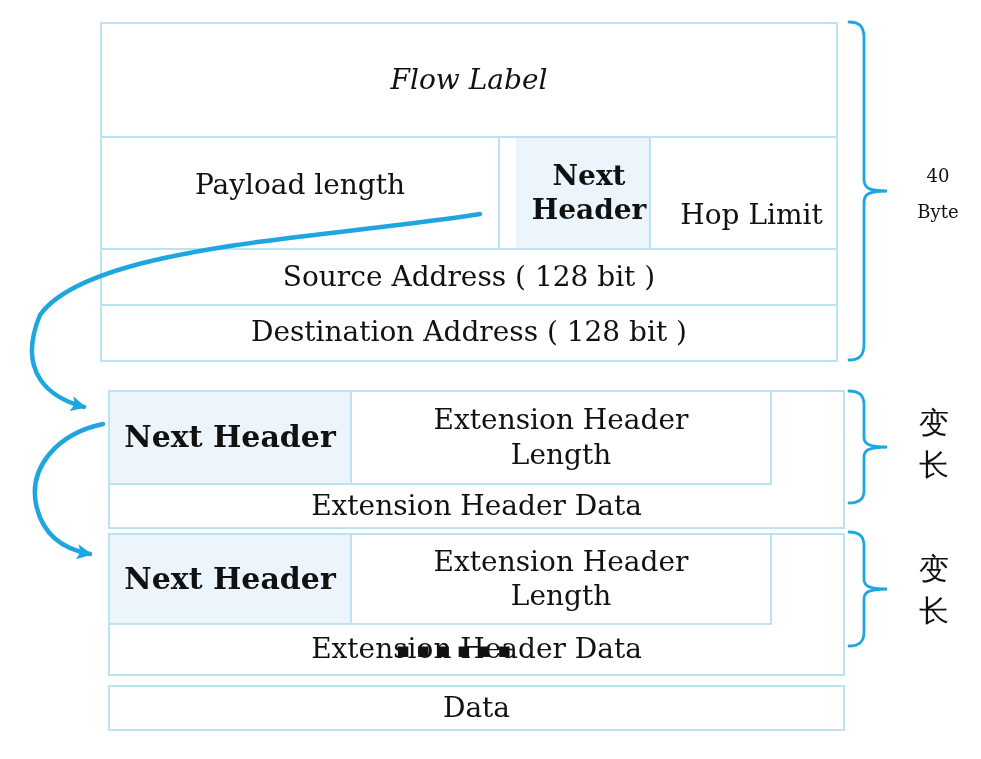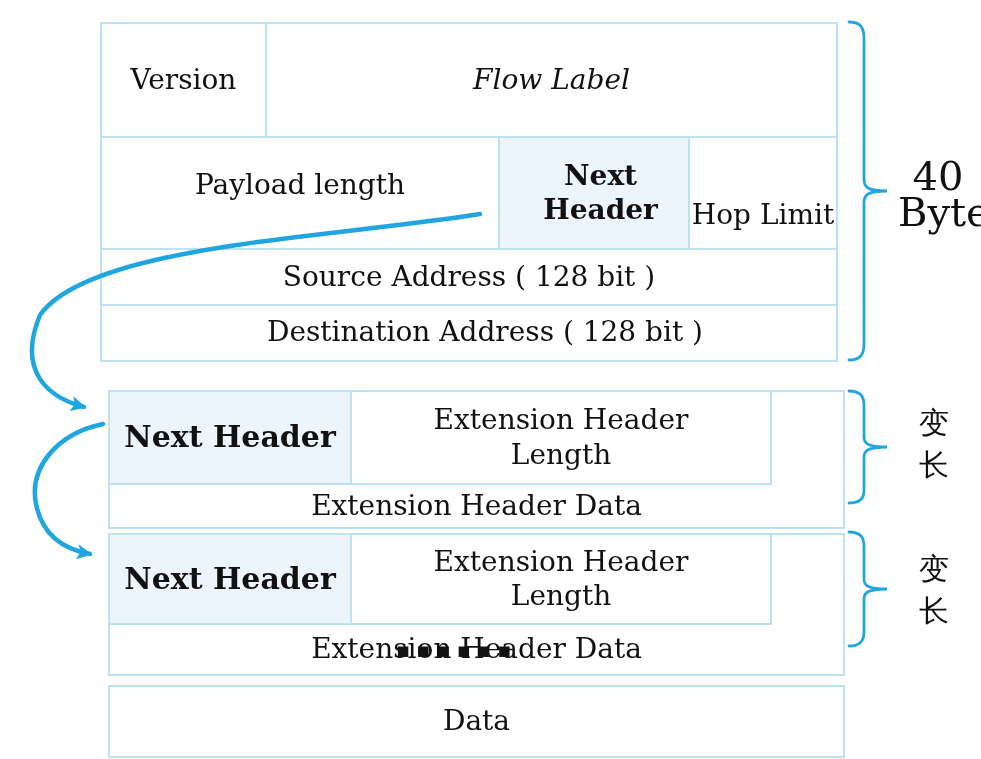--- a/index.html
+++ b/index.html
@@ -40,58 +40,57 @@
     font-size:21px;letter-spacing:6px;line-height:24px;color:var(--ink,#111);
   }
 </style>
 </head>
 <body>
 
 <div class="canvas">
 
   <div class="block" style="left:100px;top:22px;width:738px;height:340px;">
     <div class="row bb" style="height:114px;">
-      <div class="cell br" style="width:165px;">Version</div>
       <div class="cell" style="flex:1;font-style:italic;">Flow Label</div>
     </div>
-    <div class="row bb" style="height:112px;">
+    <div class="row bb" style="height:112px;gap:16px;">
       <div class="cell br" style="width:398px;align-items:flex-start;padding-top:30px;">Payload length</div>
-      <div class="cell br hl" style="width:190px;padding-left:13px;">Next
+      <div class="cell br hl" style="width:135px;padding-left:13px;">Next
 Header</div>
       <div class="cell" style="flex:1;margin-top:45px;">Hop Limit</div>
     </div>
     <div class="row bb" style="height:56px;">
       <div class="cell" style="flex:1;">Source Address ( 128 bit )</div>
     </div>
-    <div class="row" style="flex:1;height:52px;margin-left:16px;">
+    <div class="row" style="flex:1;height:52px;">
       <div class="cell" style="flex:1;">Destination Address ( 128 bit )</div>
     </div>
   </div>
 
   <div class="block" style="left:108px;top:390px;width:737px;height:139px;">
     <div class="cell abs br bb hl" style="left:0;top:0;width:242px;height:93px;font-size:30px;">Next Header</div>
     <div class="cell abs br bb" style="left:242px;top:0;width:420px;height:93px;">Extension Header
 Length</div>
     <div class="cell abs" style="left:0;top:93px;width:733px;height:42px;">Extension Header Data</div>
   </div>
 
   <div class="block" style="left:108px;top:533px;width:737px;height:143px;">
     <div class="cell abs br bb hl" style="left:0;top:0;width:242px;height:90px;font-size:30px;">Next Header</div>
     <div class="cell abs br bb" style="left:242px;top:0;width:420px;height:90px;">Extension Header
 Length</div>
     <div class="cell abs" style="left:0;top:90px;width:733px;height:49px;">Extension Header Data</div>
   </div>
 
   <div class="dots" style="left:396px;top:638px;">▪▪▪▪▪▪</div>
 
-  <div class="block" style="left:108px;top:685px;width:737px;height:73px;">
+  <div class="block" style="left:108px;top:685px;width:737px;height:46px;">
     <div class="cell" style="width:100%;height:100%;">Data</div>
   </div>
 
-  <div class="side-label" style="left:898px;top:158px;width:80px;font-size:40px;line-height:36px;">40
+  <div class="side-label" style="left:898px;top:158px;width:80px;font-size:18px;line-height:36px;">40
 Byte</div>
   <div class="side-label" style="left:913px;top:402px;width:42px;font-size:30px;line-height:42px;font-family:'DejaVu Sans','Liberation Sans',sans-serif;">变
 长</div>
   <div class="side-label" style="left:913px;top:548px;width:42px;font-size:30px;line-height:42px;font-family:'DejaVu Sans','Liberation Sans',sans-serif;">变
 长</div>
 
   <svg class="overlay" viewBox="0 0 981 759">
     <defs>
       <marker id="ah" viewBox="0 0 10 10" refX="8.5" refY="5" markerWidth="3.4" markerHeight="3.4" orient="auto-start-reverse">
         <path d="M0 0 L10 5 L0 10 L2.2 5 Z"></path>

